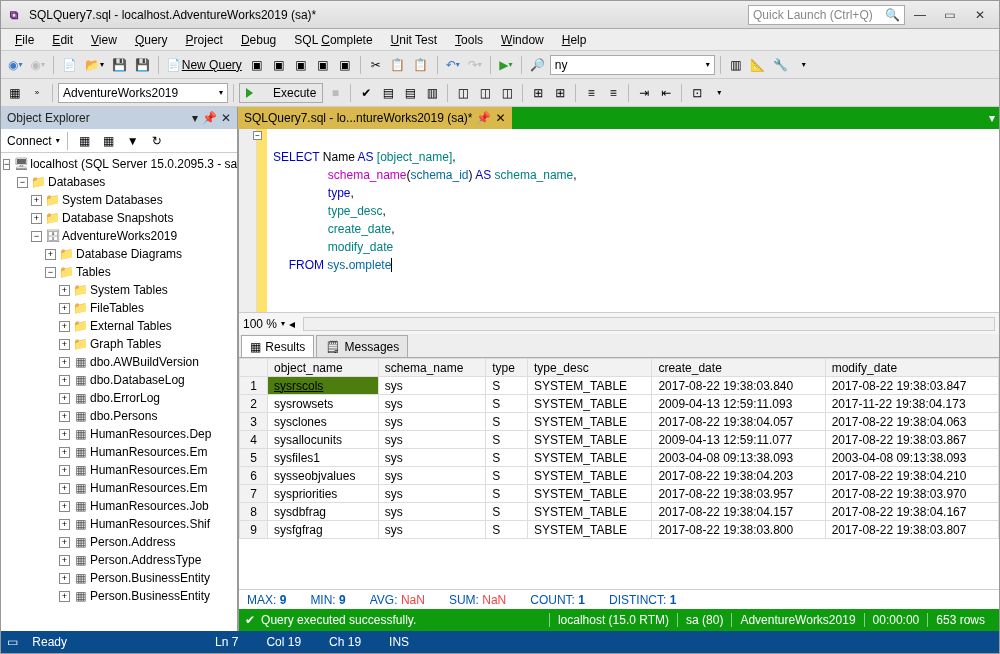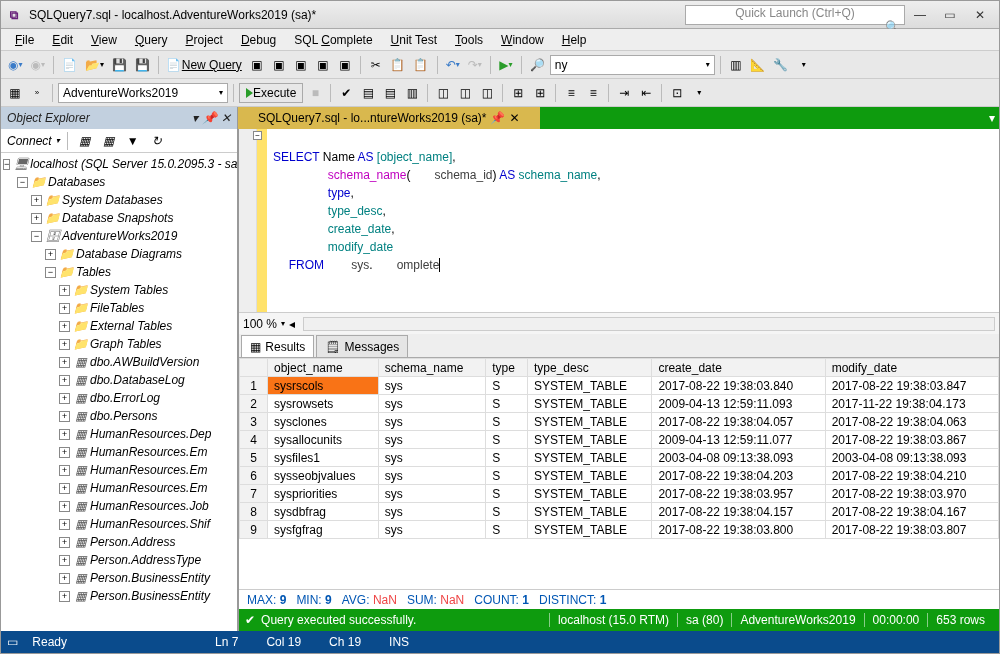--- a/index.html
+++ b/index.html
@@ -1,77 +1,77 @@
 <!DOCTYPE html>
 <html><head>
 <meta charset="utf-8">
 <style>
 * { box-sizing: border-box; margin: 0; padding: 0; font-family: "Segoe UI", Tahoma, sans-serif; font-size: 12px; }
 body { width: 1000px; height: 654px; background: #eee; overflow: hidden; display: flex; flex-direction: column; border: 1px solid #999; }
 .titlebar { height: 28px; background: linear-gradient(#eee,#dcdcdc); display: flex; align-items: center; padding: 0 4px; border-bottom: 1px solid #aaa; }
 .titlebar .vsicon { width: 18px; height: 18px; display: flex; align-items: center; justify-content: center; margin-right: 6px; color: #68217a; font-weight: bold; }
 .titlebar .spacer { flex: 1; }
-.titlebar .quick { width: 220px; height: 20px; border: 1px solid #aaa; background: #fff; display: flex; align-items: center; padding: 0 4px; color: #888; flex-direction: column; }
+.titlebar .quick { width: 157px; height: 20px; border: 1px solid #aaa; background: #fff; display: flex; align-items: center; padding: 0 4px; color: #888; }
 .titlebar .quick .mag { margin-left: auto; }
 .winbtn { width: 30px; height: 22px; display: flex; align-items: center; justify-content: center; color: #333; }
 .menubar { height: 22px; display: flex; align-items: center; padding: 0 6px; gap: 2px; background: #eee; border-bottom: 1px solid #ccc; }
 .menubar .menuitem { padding: 2px 8px; cursor: default; }
 .menubar .menuitem u { text-decoration: underline; }
 .toolbar { height: 28px; background: #e8e8e8; border-bottom: 1px solid #ccc; display: flex; align-items: center; padding: 0 4px; gap: 2px; }
 .toolbar2 { height: 28px; background: #e8e8e8; border-bottom: 1px solid #ccc; display: flex; align-items: center; padding: 0 4px; gap: 2px; }
 .tbtn { min-width: 20px; height: 22px; display: flex; align-items: center; justify-content: center; padding: 0 2px; border: 1px solid transparent; }
 .sep { width: 1px; height: 18px; background: #bbb; margin: 0 3px; }
 .dbcombo { width: 170px; height: 20px; border: 1px solid #aaa; background: #fff; display: flex; align-items: center; padding: 0 4px; }
 .dbcombo .chev { margin-left: auto; }
-.execbtn { height: 20px; display: flex; align-items: center; gap: 0; padding: 0 6px; border: 1px solid #aaa; }
+.execbtn { height: 20px; display: flex; align-items: center; gap: 20px; padding: 0 6px; border: 1px solid #aaa; }
 .execbtn .tri { width: 0; height: 0; border-left: 7px solid #2a9d2a; border-top: 5px solid transparent; border-bottom: 5px solid transparent; }
 .main { flex: 1; display: flex; min-height: 0; }
 
-.objexp { width: 237px; display: flex; flex-direction: column; background: #fff; border-right: 1px solid #999; font-style: italic; }
+.objexp { width: 237px; display: flex; flex-direction: column; background: #fff; border-right: 1px solid #999; }
 .objhdr { height: 22px; background: #c2d0df; display: flex; align-items: center; padding: 0 6px; font-weight: normal; color: #222; }
 .objhdr .right { margin-left: auto; display: flex; gap: 4px; }
 .objtool { height: 24px; border-bottom: 1px solid #ccc; display: flex; align-items: center; padding: 0 6px; gap: 4px; }
 .tree { flex: 1; overflow: auto; padding: 2px 2px; white-space: nowrap; }
 .node { display: flex; align-items: center; height: 18px; gap: 2px; }
 .exp { width: 11px; height: 11px; border: 1px solid #888; display: flex; align-items: center; justify-content: center; font-size: 9px; line-height: 1; margin-right: 2px; cursor: default; }
 .nicon { width: 14px; height: 14px; display: inline-flex; align-items: center; justify-content: center; }
 .folder { color: #c8a24b; }
 .dbicon { color: #666; }
 .tblicon { color: #555; }
 
 .rightpane { flex: 1; display: flex; flex-direction: column; min-width: 0; background: #293955; }
 .tabrow { height: 22px; background: #0e9b0e; display: flex; align-items: center; }
-.doctab { height: 22px; background: #d9b84e; display: flex; align-items: center; padding: 0 20px; gap: 4px; font-size: 11px; }
+.doctab { height: 22px; background: #d9b84e; display: flex; align-items: center; padding: 0 6px; gap: 4px; font-size: 11px; }
 .tabrow .rightico { margin-left: auto; padding-right: 4px; color: #fff; }
 .editorwrap { background: #fff; display: flex; flex-direction: column; flex: 0 0 205px; border-left: 1px solid #999; }
 .editor { flex: 1; display: flex; background: #fff; }
 .gutter { width: 18px; background: #eee; border-right: 1px solid #ddd; }
 .marker { width: 10px; background: #ffe26a; }
 .code { flex: 1; padding: 2px 0 2px 6px; font-family: Consolas, monospace; font-size: 13px; line-height: 17px; white-space: pre; position: relative; }
 .collapse { position: absolute; left: -14px; top: 2px; width: 9px; height: 9px; border: 1px solid #888; font-size: 8px; line-height: 7px; text-align: center; background: #fff; }
 .kw { color: #0000cd; }
-.obj { color: #404040; padding-left: 24px; }
+.obj { color: #0369a1; }
 .tok { color: #000; }
 .pink { color: #c000c0; }
 .teal { color: #008080; }
 .cursorline { border-right: 1px solid #000; }
 .zoomrow { height: 22px; display: flex; align-items: center; border-top: 1px solid #ccc; padding: 0 4px; gap: 4px; background: #f5f5f5; }
 .zoomrow .scroll { flex: 1; height: 14px; border: 1px solid #ccc; background: #f0f0f0; margin-left: 4px; }
 
 .reswrap { flex: 1; display: flex; flex-direction: column; background: #fff; border-left: 1px solid #999; }
 .restabs { height: 24px; display: flex; align-items: flex-end; border-bottom: 1px solid #aaa; background: #eee; }
 .restab { height: 22px; display: flex; align-items: center; gap: 4px; padding: 0 8px; border: 1px solid #aaa; border-bottom: none; background: #fff; margin-left: 2px; font-size: 11px; }
 .restab.inactive { background: #e5e5e5; }
 .grid { flex: 1; overflow: auto; }
 table.res { border-collapse: collapse; width: 100%; font-size: 12px; }
 table.res th, table.res td { border: 1px solid #ddd; padding: 1px 6px; text-align: left; height: 18px; white-space: nowrap; }
 table.res th { background: #f2f2f2; font-weight: normal; position: sticky; top: 0; }
 table.res th.rownum, table.res td.rownum { width: 28px; text-align: center; background: #f2f2f2; }
-table.res tbody tr:first-child td.c0 { background: #f97316; }
-.statrow { height: 20px; border-top: 1px solid #ccc; display: flex; align-items: center; padding: 0 8px; gap: 10px; background: #fff; color: #0056b3; font-size: 11px;}
+table.res tbody tr:first-child td.c0 { background: #4d7c0f; text-decoration: underline; }
+.statrow { height: 20px; border-top: 1px solid #ccc; display: flex; align-items: center; padding: 0 8px; gap: 24px; background: #fff; color: #0056b3; font-size: 11px;}
 .statrow .gray { color: #ef4444; }
 .querystatus { height: 22px; background: #0e9b0e; color: #fff; display: flex; align-items: center; padding: 0 6px; font-size: 11px; gap: 6px; }
 .querystatus .segs { margin-left: auto; display: flex; }
 .querystatus .seg { border-left: 1px solid rgba(255,255,255,0.5); padding: 0 8px; }
 .statusbar { height: 22px; background: #0a4b8c; color: #fff; display: flex; align-items: center; padding: 0 6px; font-size: 11px; }
 .statusbar .cell { padding: 0 14px; }
 .chev { font-size: 8px; }
 .findbox { width: 165px; height: 20px; border: 1px solid #aaa; background: #fff; padding: 0 4px; display: flex; align-items: center; }
 </style>
 </head>

